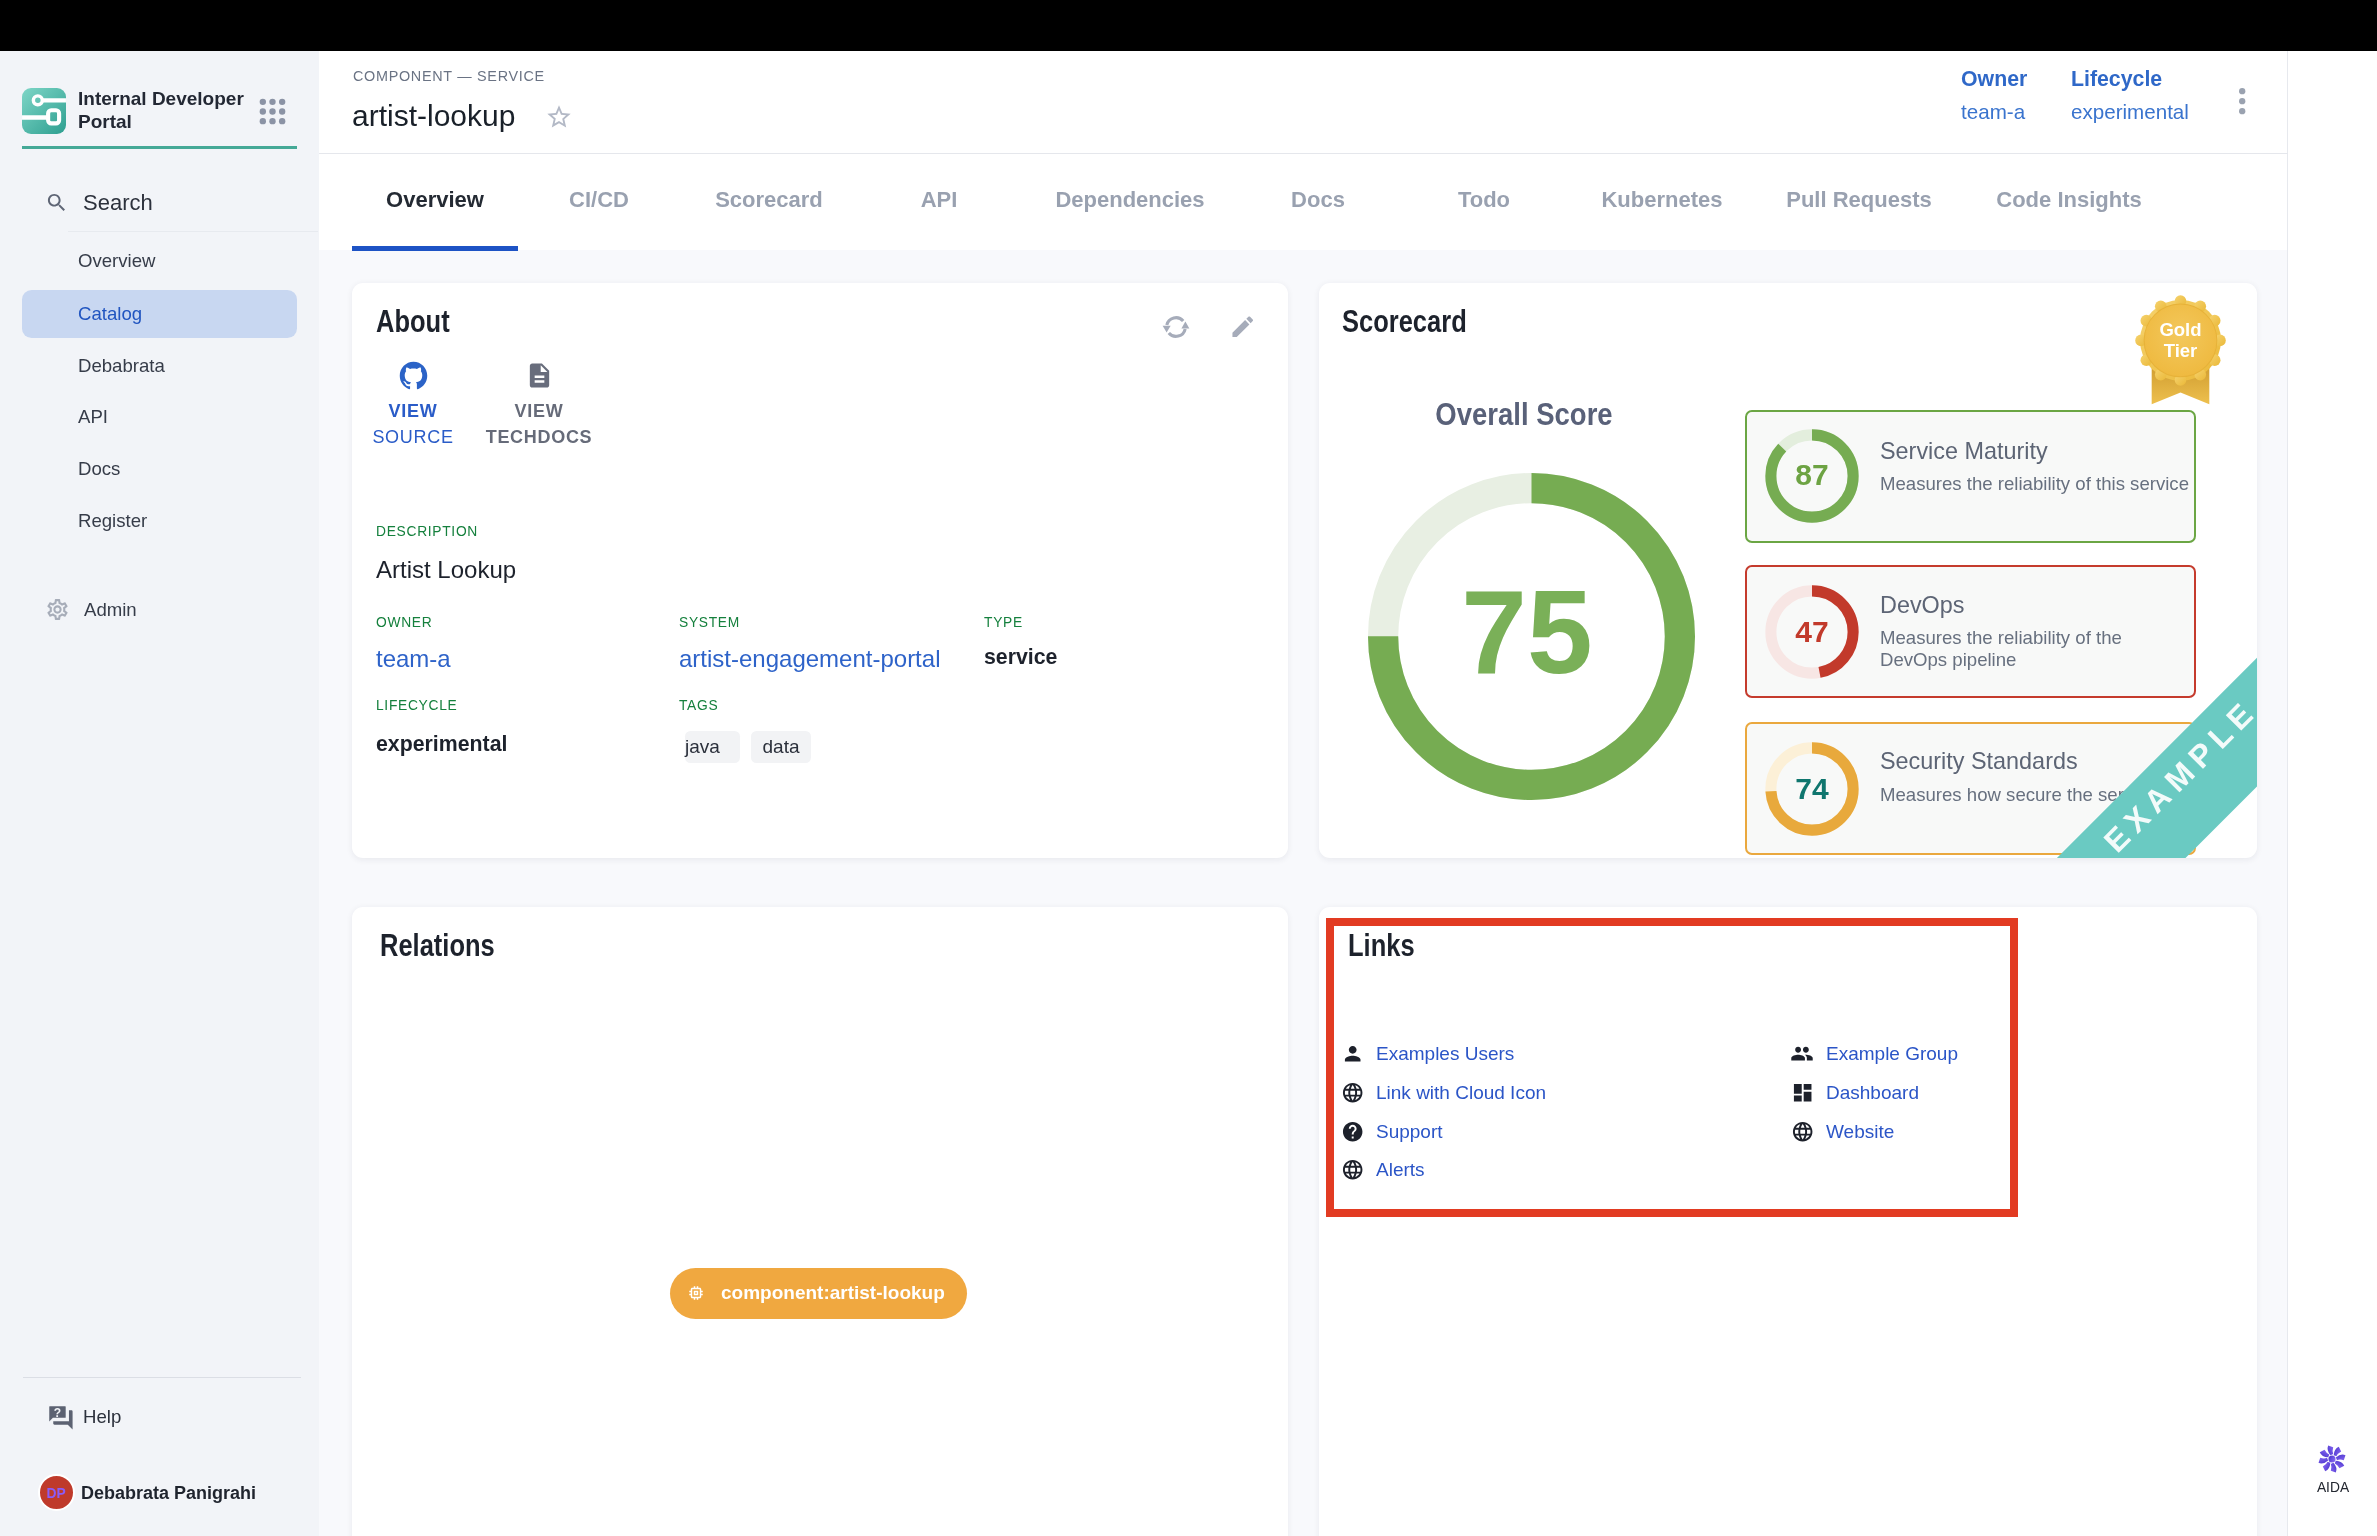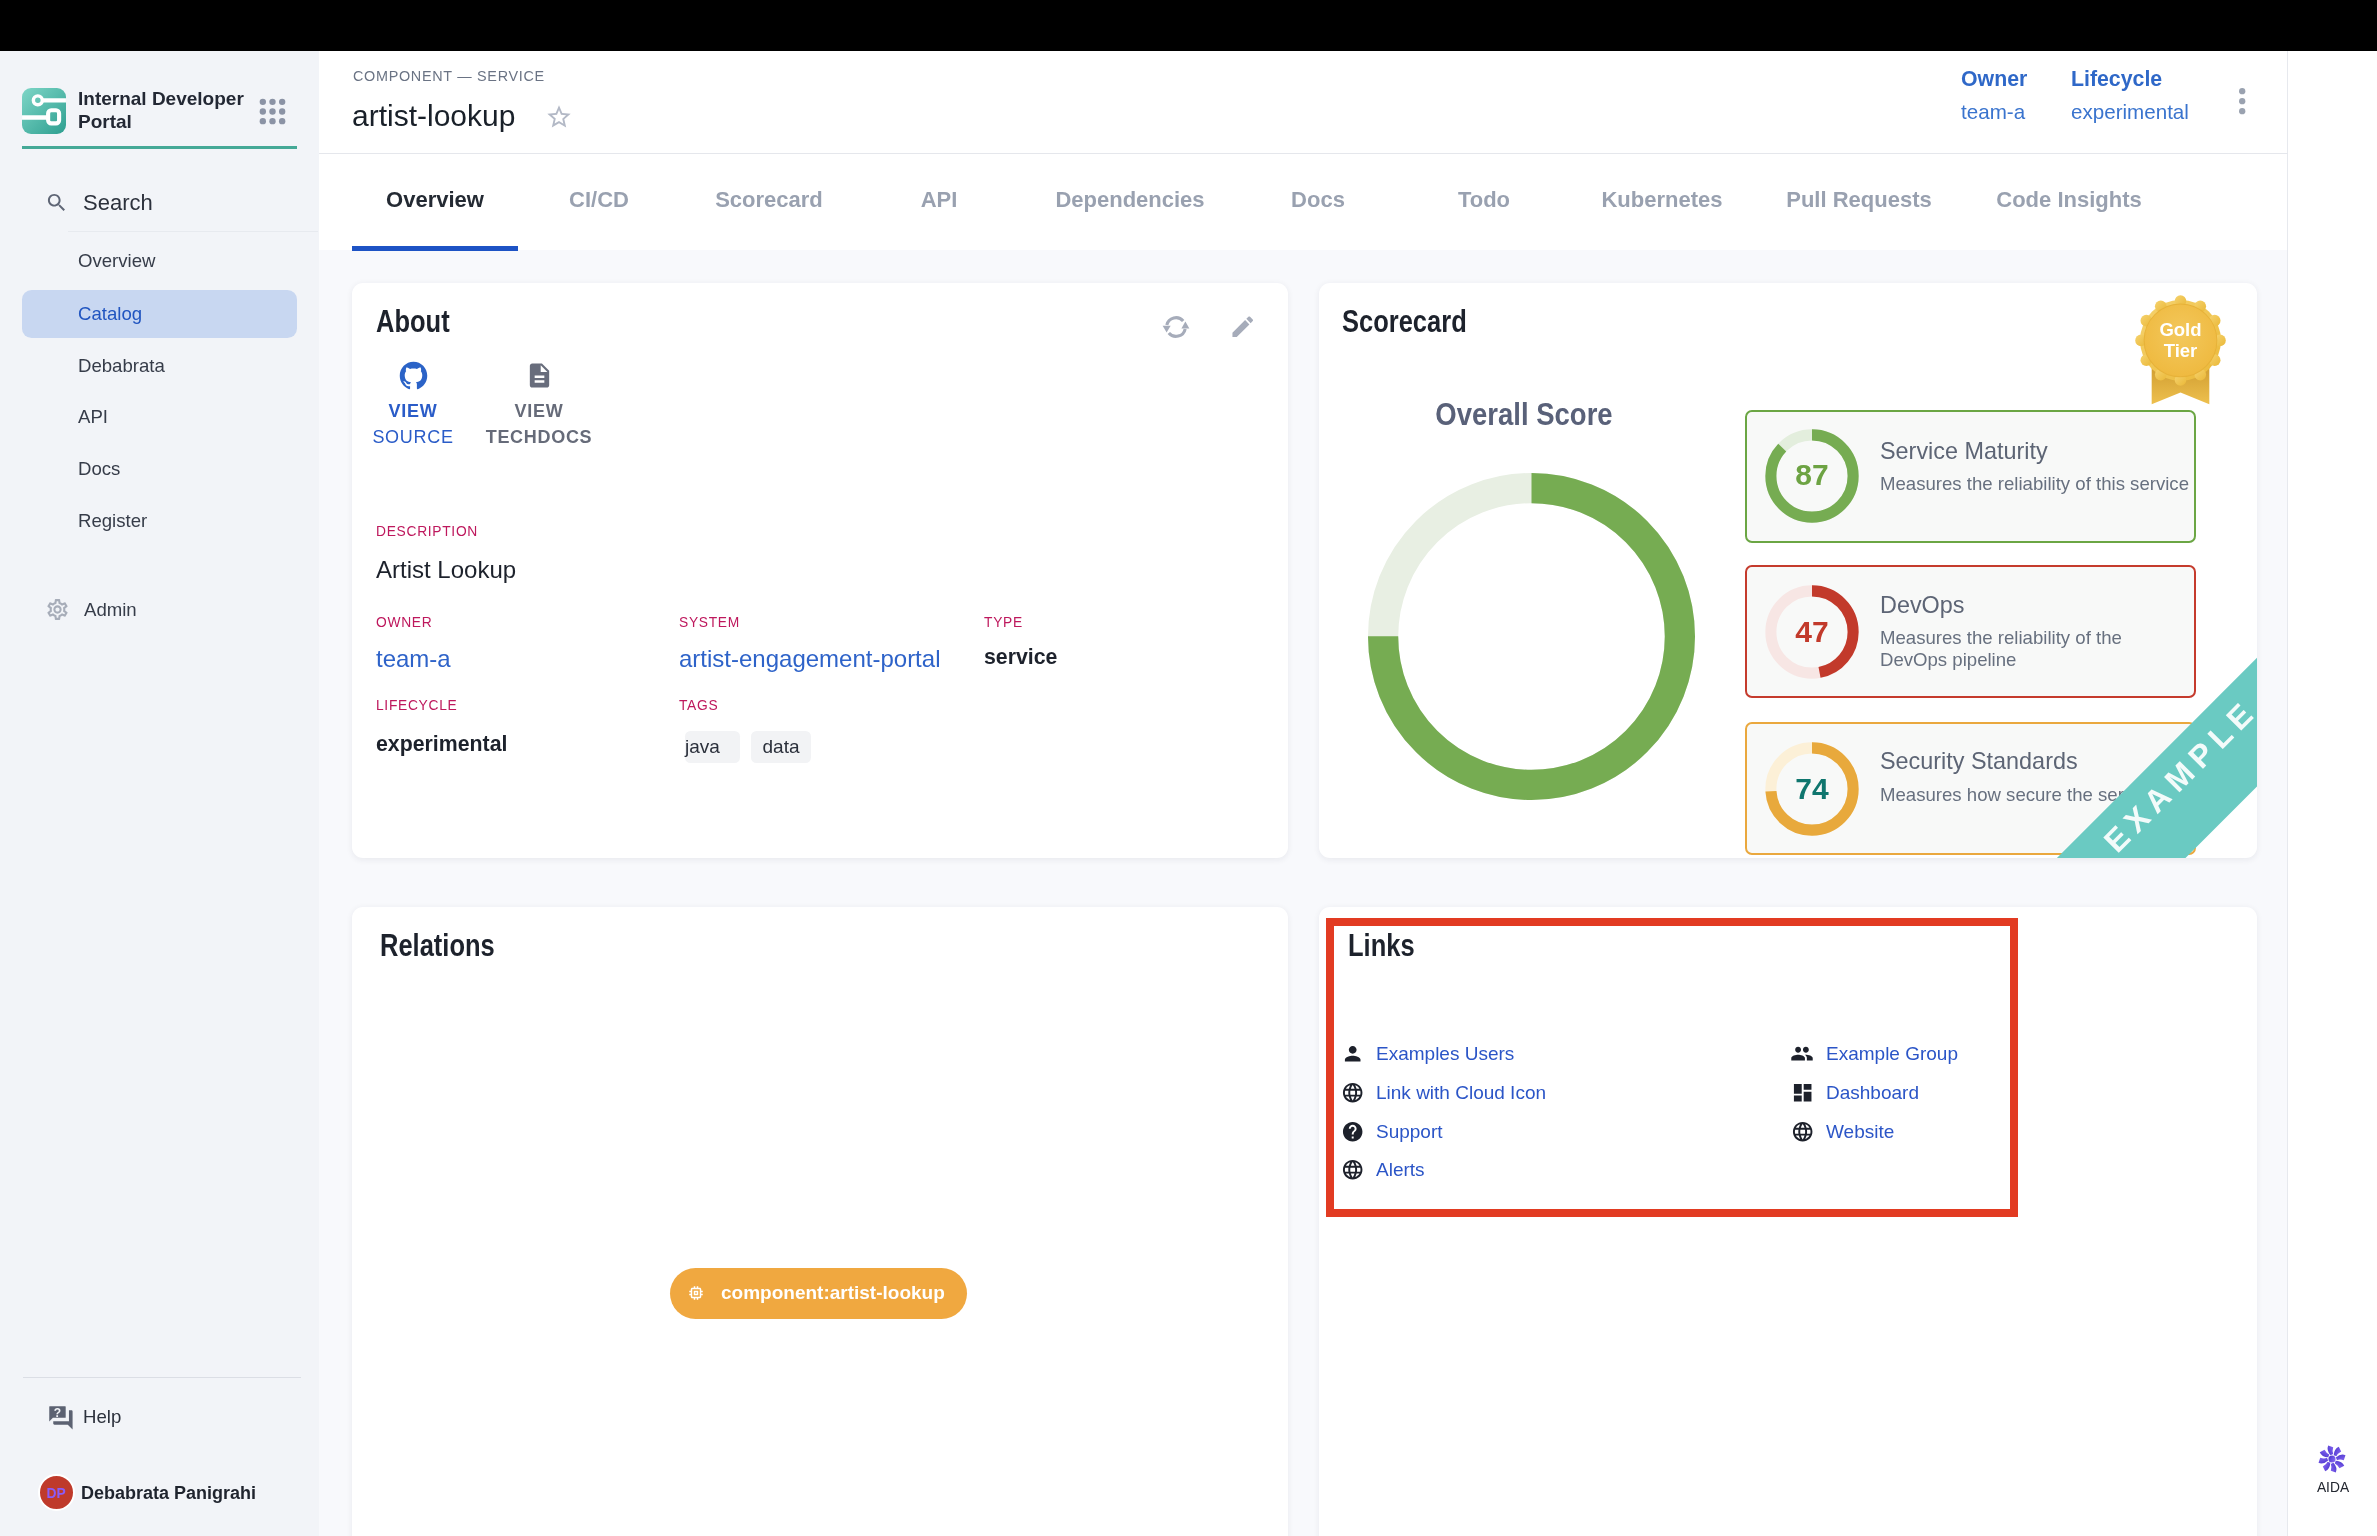--- a/index.html
+++ b/index.html
@@ -5,21 +5,21 @@
 html,body{width:2377px;height:1537px}
 body{font-family:"Liberation Sans",sans-serif;background:#fff}
 #root{position:relative;width:2377px;height:1537px;overflow:hidden;background:#fff}
 .abs{position:absolute}
 .topbar{position:absolute;left:0;top:0;width:2377px;height:51px;background:#000}
 .sidebar{position:absolute;left:0;top:51px;width:319px;height:1486px;background:#f2f4f8}
 .content{position:absolute;left:319px;top:250px;width:1969px;height:1287px;background:#f8f9fc}
 .gutter{position:absolute;left:2287px;top:51px;width:90px;height:1486px;background:#fff;border-left:1.4px solid #e7e9ee}
 .card{position:absolute;background:#fff;border-radius:11px;box-shadow:0 1.4px 6.9px rgba(25,35,60,0.07)}
 .ctitle{position:absolute;font-size:25.5px;font-weight:bold;color:#1d222c;transform:scaleY(1.26);transform-origin:left top}
-.label{position:absolute;font-size:13.8px;letter-spacing:0.7px;color:#be185d;font-weight:500}
+.label{position:absolute;font-size:13.8px;letter-spacing:0.7px;color:#15803d;font-weight:500}
 .val{position:absolute;font-size:24px;color:#1d222c}
 .blue{color:#2e63c9}
 .cx{transform:translateX(-50%)}
 .cy{transform:translateY(-50%)}
 .cxy{transform:translate(-50%,-50%)}
 .tab{position:absolute;top:187px;font-size:22px;font-weight:600;color:#99a1b0;transform:translateX(-50%);white-space:nowrap}
 .sideitem{position:absolute;font-size:18.6px;color:#363c49;transform:translateY(-50%)}
 .linkrow{position:absolute;font-size:19px;color:#2b55c7;transform:translateY(-50%);white-space:nowrap}
 svg{display:block}
 </style></head>
@@ -182,20 +182,21 @@
     </g>
     <circle cx="75" cy="75" r="53" fill="url(#gi)" stroke="#e7b239" stroke-width="1.5"></circle>
     <text x="75" y="68" text-anchor="middle" font-size="27" font-weight="bold" fill="#fff" font-family="Liberation Sans">Gold</text>
     <text x="75" y="99" text-anchor="middle" font-size="27" font-weight="bold" fill="#fff" font-family="Liberation Sans">Tier</text>
   </svg>
   <div class="abs" style="left:1524px;top:396px;font-size:27.5px;font-weight:bold;color:#596179;transform:translateX(-50%) scaleY(1.15);transform-origin:center top">Overall Score</div>
   <svg class="abs" style="left:1368px;top:473px" width="327" height="327" viewBox="0 0 476 476">
     <circle cx="238" cy="238" r="216" fill="none" stroke="#e8efe3" stroke-width="44"></circle>
     <circle cx="238" cy="238" r="216" fill="none" stroke="#76ac52" stroke-width="44" stroke-dasharray="1017.9 339.3" transform="rotate(-90 238 238)"></circle>
   </svg>
+  <div class="abs cxy" style="left:1527px;top:632px;font-size:118px;font-weight:bold;color:#7ab058">75</div>
 
   <div class="abs" style="left:1745px;top:410px;width:451px;height:133px;border:2.1px solid #6ba644;border-radius:6.9px;background:#f8f9f8"></div>
   <div class="abs" style="left:1745px;top:565px;width:451px;height:133px;border:2.1px solid #c53b2d;border-radius:6.9px;background:#f8f9f8"></div>
   <div class="abs" style="left:1745px;top:722px;width:451px;height:133px;border:2.1px solid #eaa83e;border-radius:6.9px;background:#f8f9f8"></div>
   <svg class="abs" style="left:1765px;top:429px" width="94" height="94" viewBox="0 0 136 136">
     <circle cx="68" cy="68" r="59.5" fill="none" stroke="#e3eedd" stroke-width="16"></circle>
     <circle cx="68" cy="68" r="59.5" fill="none" stroke="#76ac52" stroke-width="16" stroke-dasharray="325.2 48.6" transform="rotate(-90 68 68)"></circle>
   </svg>
   <div class="abs cxy" style="left:1812px;top:475px;font-size:30px;font-weight:bold;color:#6da343">87</div>
   <svg class="abs" style="left:1765px;top:585px" width="94" height="94" viewBox="0 0 136 136">

